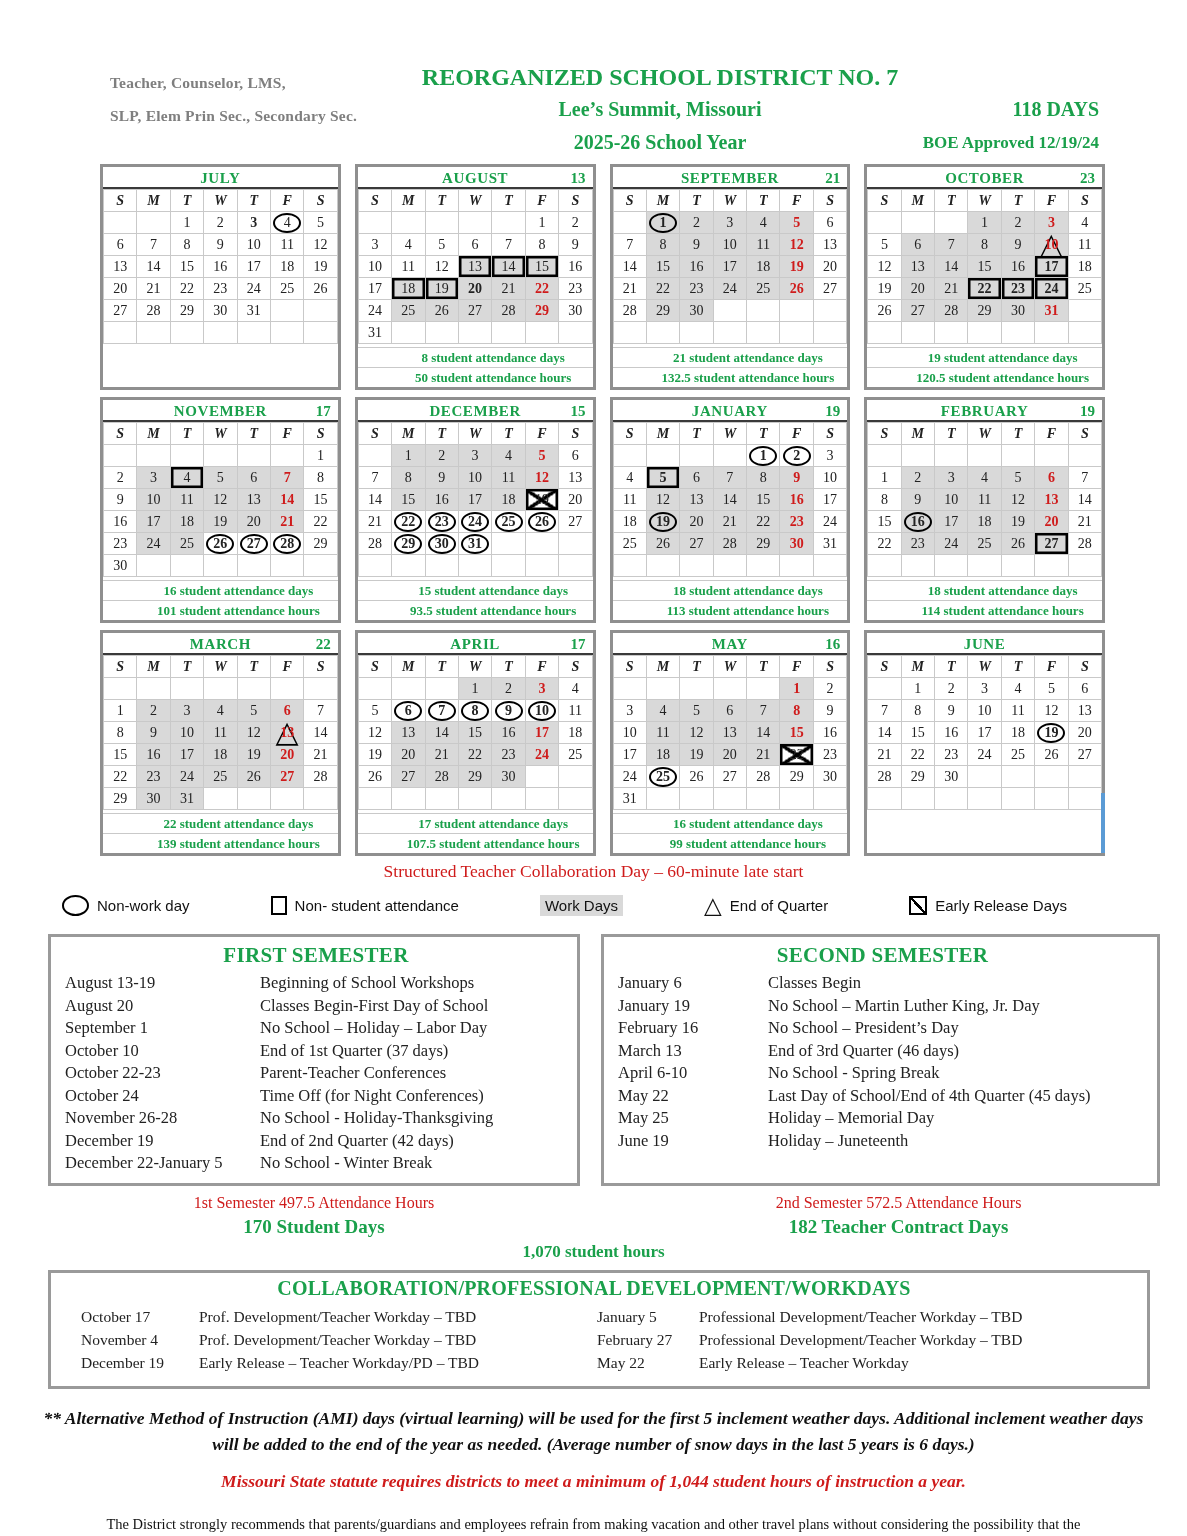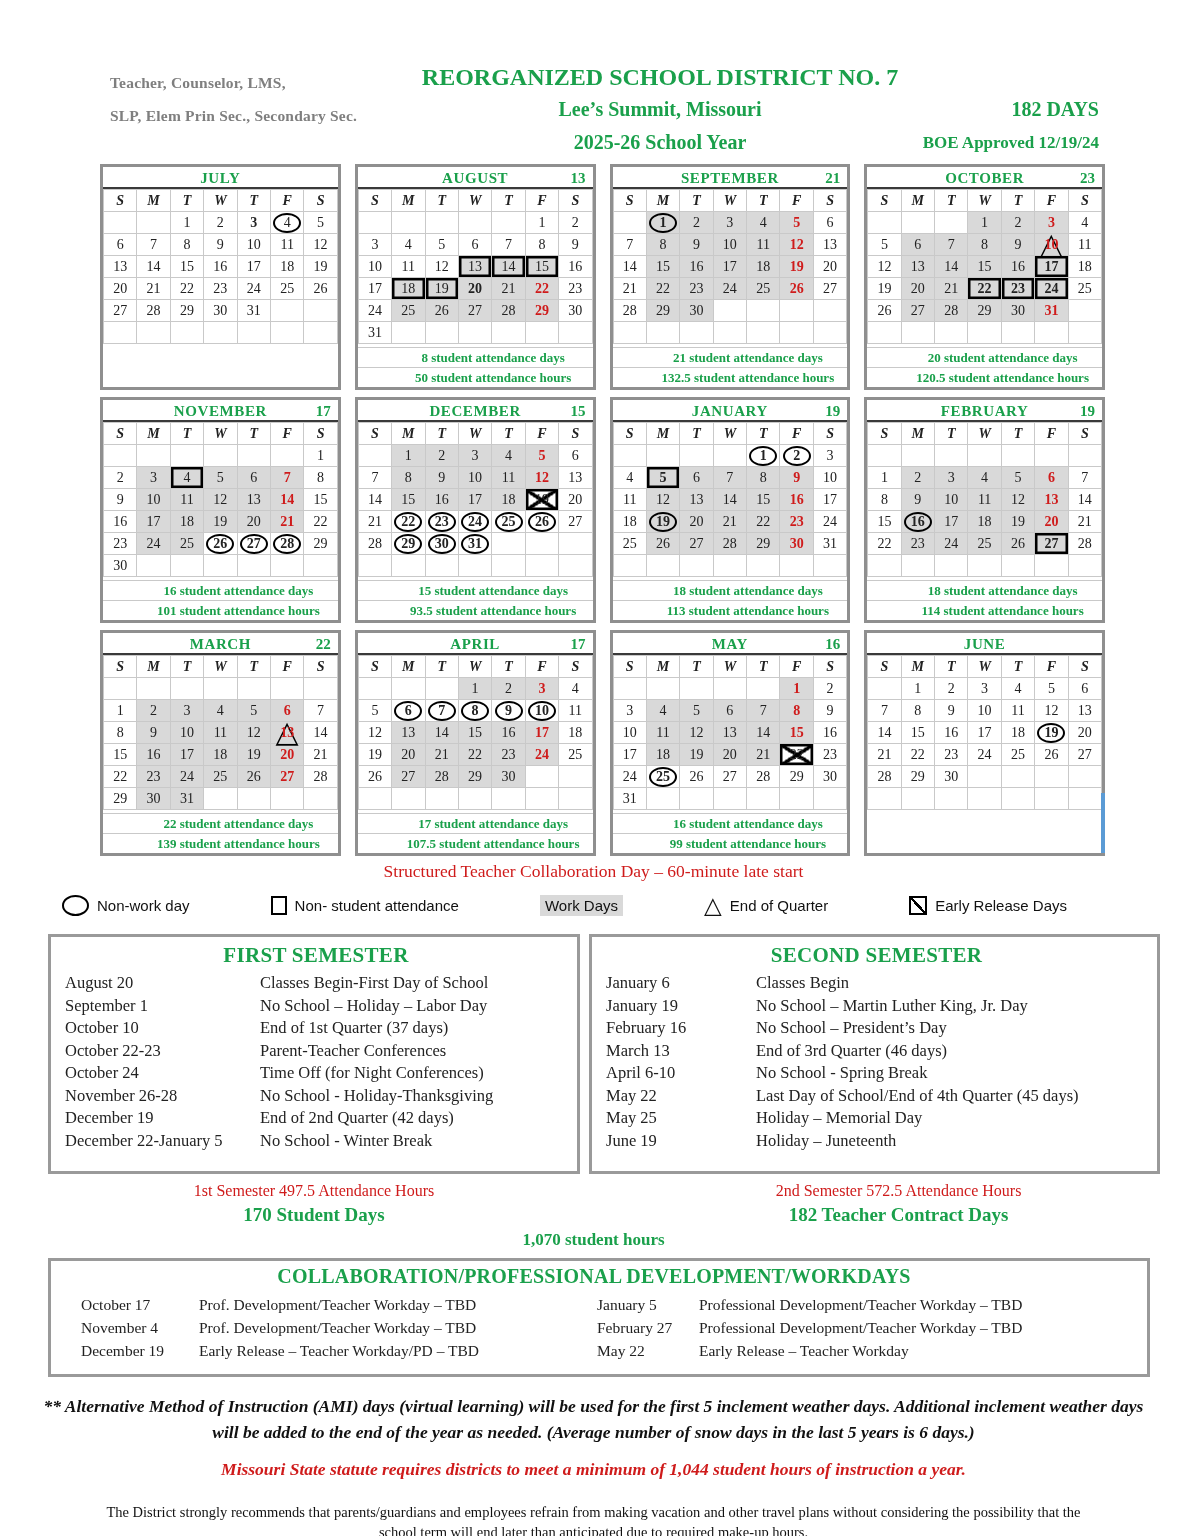--- a/index.html
+++ b/index.html
@@ -59,21 +59,21 @@
   .collab-note{margin-top:5px;text-align:center;color:var(--red);font-size:17.5px;font-weight:normal;}
   .legend{display:flex;align-items:center;justify-content:space-between;margin:6px 120px 0 62px;font-family:"Liberation Sans","DejaVu Sans",sans-serif;font-size:15px;color:#111;height:34px;}
   .lg-item{display:flex;align-items:center;gap:8px;}
   .lg-oval{width:27px;height:21px;border:2.2px solid #000;border-radius:50%;}
   .lg-square{width:16px;height:19px;border:2.4px solid #000;}
   .lg-tri{font-family:"DejaVu Sans",sans-serif;font-size:23px;line-height:23px;}
   .lg-tri::before{content:"\25B3";}
   .lg-xsq{width:18px;height:19px;border:2.4px solid #000;background-image:linear-gradient(to top right,transparent 44%,#000 44%,#000 56%,transparent 56%);}
   .wd-high{background:var(--shade);padding:2px 5px;}
   
-  .sem-row{display:flex;gap:9px;margin:12px 27px 0 48px;}
+  .sem-row{display:flex;gap:21px;margin:12px 27px 0 48px;}
   .sem-box{border:3px solid #9a9a9a;min-height:240px;padding:6px 10px 8px 14px;}
   .sem-box h2{color:var(--green);font-size:21px;text-align:center;letter-spacing:.3px;margin-bottom:4px;}
   .sem1{flex:0 0 532px;}
   .sem2{flex:1;}
   .srow{display:flex;font-size:16.5px;line-height:22.5px;}
   .sdate{flex:0 0 195px;}
   .sem2 .sdate{flex:0 0 150px;}
   .sdesc{flex:1;}
   
   .tot-red,.tot-green{display:flex;margin:0 27px 0 48px;gap:36px;}
@@ -101,21 +101,21 @@
     <div class="hdr-left">
       <div>Teacher, Counselor, LMS,</div>
       <div>SLP, Elem Prin Sec., Secondary Sec.</div>
     </div>
     <div class="hdr-center">
       <div class="h-title">REORGANIZED SCHOOL DISTRICT NO. 7</div>
       <div class="h-sub">Lee’s Summit, Missouri</div>
       <div class="h-sub">2025-26 School Year</div>
     </div>
     <div class="hdr-right">
-      <div class="h-days">182 DAYS</div>
+      <div class="h-days">118 DAYS</div>
       <div class="h-boe">BOE Approved 12/19/24</div>
     </div>
   </header>
 
   <div class="months">
       <div class="month">
         <div class="mtitle"><span class="mname">JULY</span><span class="mcount"></span></div>
         <table class="mtable">
           <tbody>
             <tr class="dh">
@@ -390,21 +390,21 @@
               <td class="day"></td>
               <td class="day"></td>
               <td class="day"></td>
               <td class="day"></td>
               <td class="day"></td>
               <td class="day"></td>
               <td class="day"></td>
             </tr>
           </tbody>
         </table>
-        <div class="mfoot days">20 student attendance days</div>
+        <div class="mfoot days">19 student attendance days</div>
         <div class="mfoot">120.5 student attendance hours</div>
       </div>
       <div class="month">
         <div class="mtitle"><span class="mname">NOVEMBER</span><span class="mcount">17</span></div>
         <table class="mtable">
           <tbody>
             <tr class="dh">
               <th>S</th>
               <th>M</th>
               <th>T</th>
@@ -998,20 +998,24 @@
       <span class="lg-xsq"></span>
       <span>Early Release Days</span>
     </span>
   </div>
 
   <div class="sem-row">
     <section class="sem-box sem1">
       <h2>FIRST SEMESTER</h2>
       <div id="sem1rows">
           <div class="srow">
+            <span class="sdate">August 13-19</span>
+            <span class="sdesc">Beginning of School Workshops</span>
+          </div>
+          <div class="srow">
             <span class="sdate">August 20</span>
             <span class="sdesc">Classes Begin-First Day of School</span>
           </div>
           <div class="srow">
             <span class="sdate">September 1</span>
             <span class="sdesc">No School – Holiday – Labor Day</span>
           </div>
           <div class="srow">
             <span class="sdate">October 10</span>
             <span class="sdesc">End of 1st Quarter (37 days)</span>

